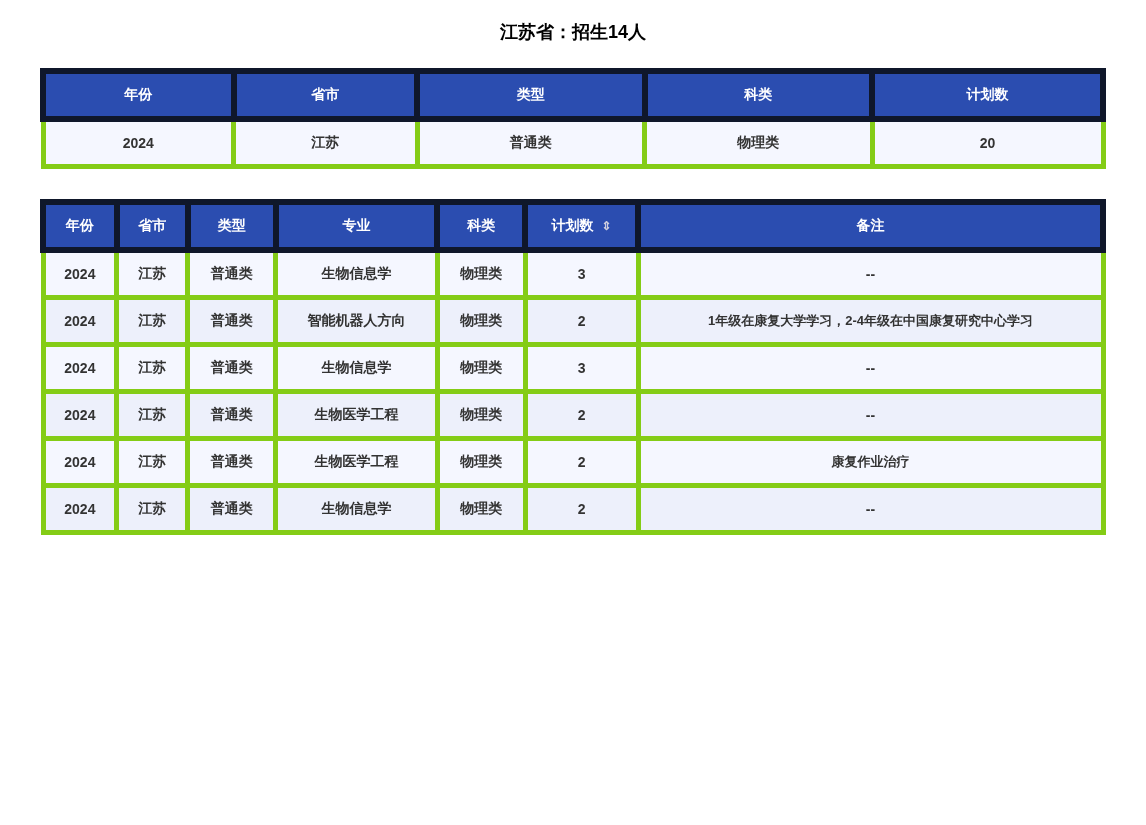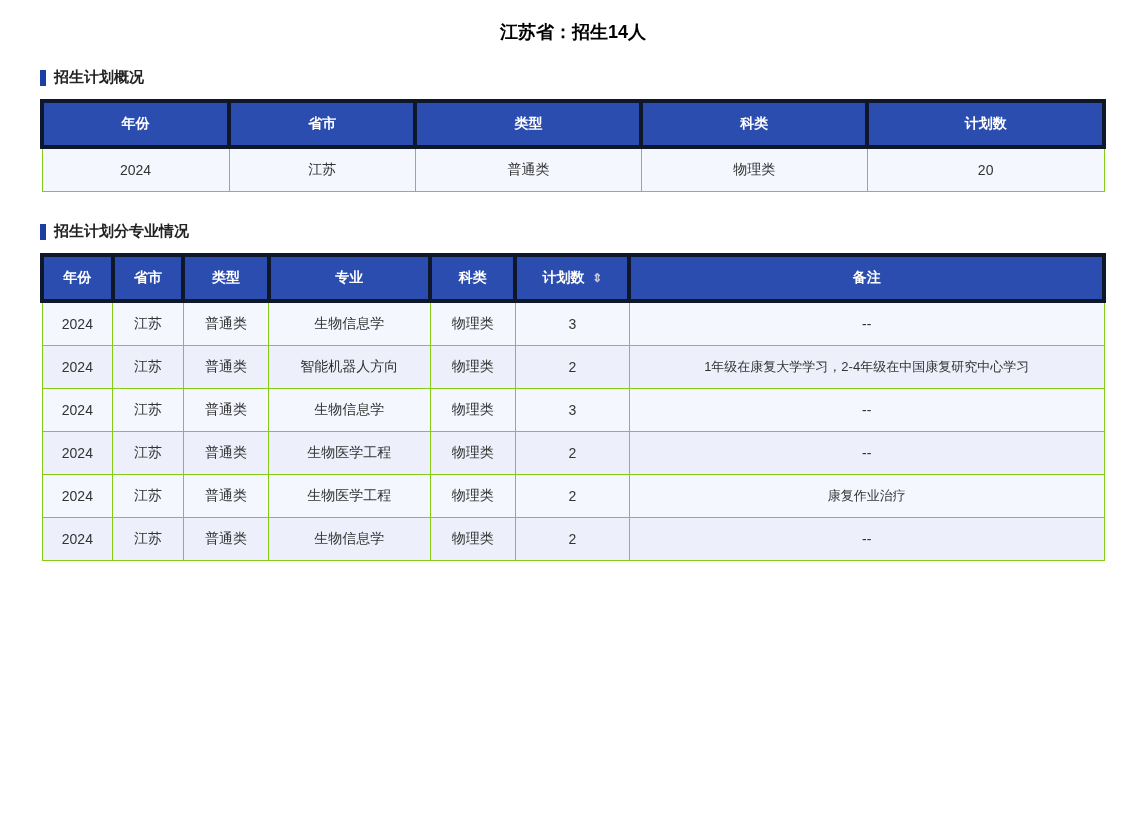--- a/index.html
+++ b/index.html
@@ -48,56 +48,56 @@
     }
     thead tr {
       background-color: #2b4db0;
       color: #ffffff;
     }
     thead th {
       padding: 12px 10px;
       text-align: center;
       font-weight: bold;
       font-size: 14px;
-      border: 4px solid #0f172a;
+      border: 6px solid #0f172a;
       margin-left: 13px;
     }
     tbody tr {
       background-color: #f5f7ff;
     }
     tbody tr:nth-child(even) {
       background-color: #edf0fb;
     }
     tbody td {
       padding: 12px 10px;
       text-align: center;
-      border: 1px solid #84cc16;
+      border: 5px solid #84cc16;
       font-size: 14px;
       color: #333;
+      font-weight: bold;
     }
     .sort-icon {
       display: inline-block;
       margin-left: 4px;
       font-size: 12px;
       color: #ccd;
     }
     .note-cell {
       text-align: center;
       padding: 10px 12px;
       line-height: 1.6;
       font-size: 13px;
     }
   </style>
 </head>
 <body>
 
 <div class="page-title">江苏省：招生14人</div>
 
 <div class="section">
-  <div class="section-title">招生计划概况</div>
   <table>
     <thead>
       <tr>
         <th>年份</th>
         <th>省市</th>
         <th>类型</th>
         <th>科类</th>
         <th>计划数</th>
       </tr>
     </thead>
@@ -107,21 +107,20 @@
           <td>江苏</td>
           <td>普通类</td>
           <td>物理类</td>
           <td>20</td>
         </tr>
       </tbody>
   </table>
 </div>
 
 <div class="section">
-  <div class="section-title">招生计划分专业情况</div>
   <table>
     <thead>
       <tr>
         <th>年份</th>
         <th>省市</th>
         <th>类型</th>
         <th>专业</th>
         <th>科类</th>
         <th>
           <span>计划数</span>

